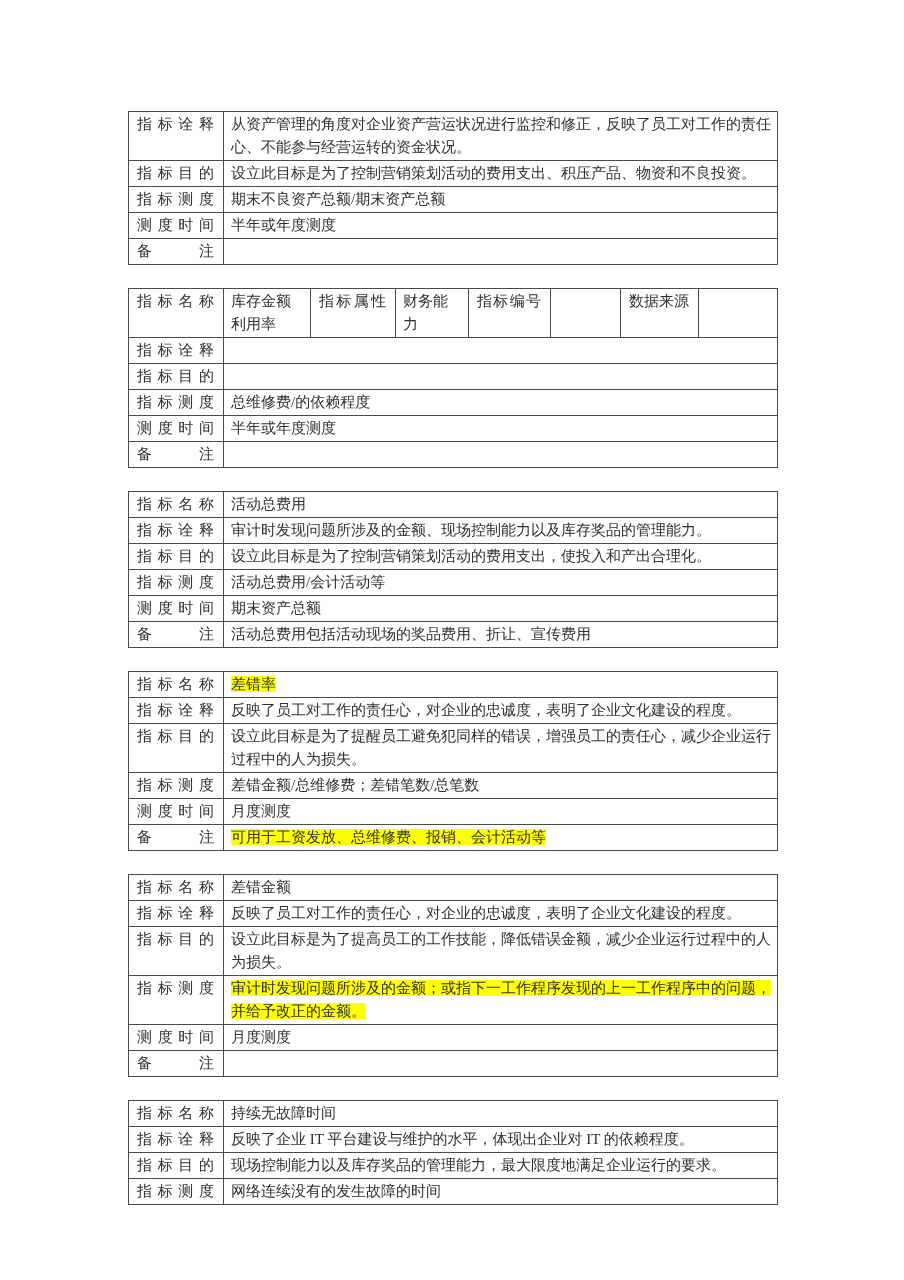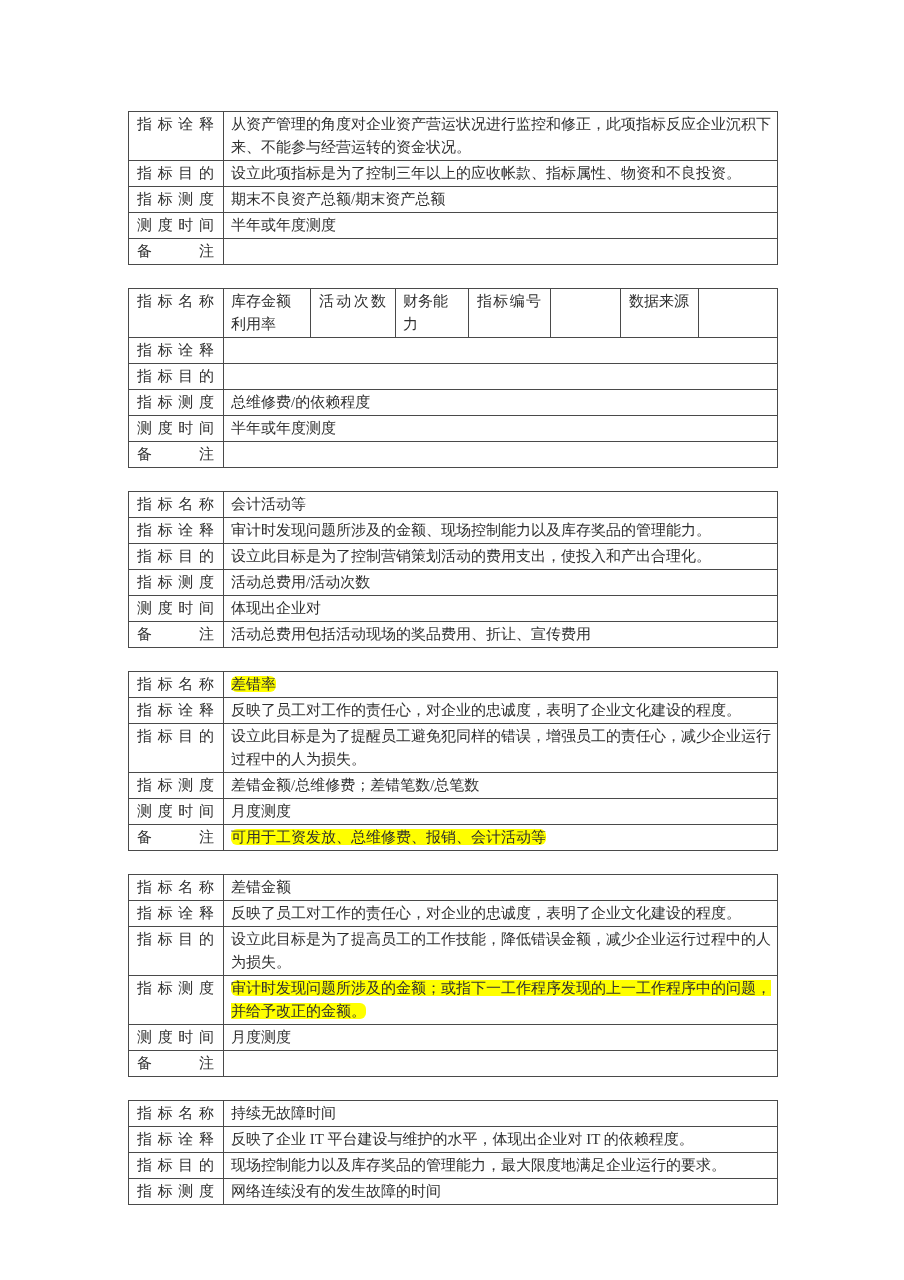--- a/index.html
+++ b/index.html
@@ -35,41 +35,40 @@
   }
   
   table.kpi td.lbl {
     text-align: justify;
     text-align-last: justify;
     padding-left: 8px;
     padding-right: 9px;
   }
   .hl {
     background: #ffff00;
-    border-radius: 6px;
   }
 </style>
 </head>
 <body>
 
 <div class="doc">
 
   <table class="kpi">
     <colgroup>
         <col style="width:95px">
         <col style="width:554px">
       </colgroup>
     <tbody>
         <tr>
       <td class="lbl">指标诠释</td>
-      <td>从资产管理的角度对企业资产营运状况进行监控和修正，此项指标反应企业沉积下来、不能参与经营运转的资金状况。</td>
-    </tr>
-    <tr>
-      <td class="lbl">指标目的</td>
-      <td>设立此项指标是为了控制三年以上的应收帐款、指标属性、物资和不良投资。</td>
+      <td>从资产管理的角度对企业资产营运状况进行监控和修正，反映了员工对工作的责任心、不能参与经营运转的资金状况。</td>
+    </tr>
+    <tr>
+      <td class="lbl">指标目的</td>
+      <td>设立此目标是为了控制营销策划活动的费用支出、积压产品、物资和不良投资。</td>
     </tr>
     <tr>
       <td class="lbl">指标测度</td>
       <td>期末不良资产总额/期末资产总额</td>
     </tr>
     <tr>
       <td class="lbl">测度时间</td>
       <td>半年或年度测度</td>
     </tr>
     <tr>
@@ -87,21 +86,21 @@
         <col style="width:73px">
       <col style="width:82px">
         <col style="width:70px">
         <col style="width:78px">
         <col style="width:79px">
     </colgroup>
     <tbody>
         <tr>
       <td class="lbl">指标名称</td>
       <td>库存金额利用率</td>
-      <td class="lbl">活动次数</td>
+      <td class="lbl">指标属性</td>
       <td>财务能力</td>
       <td class="lbl">指标编号</td>
       <td></td>
       <td class="lbl">数据来源</td>
       <td></td>
     </tr>
     <tr>
       <td class="lbl">指标诠释</td>
       <td colspan="7"></td>
     </tr>
@@ -125,37 +124,37 @@
     </table>
 
   <table class="kpi">
     <colgroup>
         <col style="width:95px">
         <col style="width:554px">
       </colgroup>
     <tbody>
         <tr>
       <td class="lbl">指标名称</td>
-      <td>会计活动等</td>
+      <td>活动总费用</td>
     </tr>
     <tr>
       <td class="lbl">指标诠释</td>
       <td>审计时发现问题所涉及的金额、现场控制能力以及库存奖品的管理能力。</td>
     </tr>
     <tr>
       <td class="lbl">指标目的</td>
       <td>设立此目标是为了控制营销策划活动的费用支出，使投入和产出合理化。</td>
     </tr>
     <tr>
       <td class="lbl">指标测度</td>
-      <td>活动总费用/活动次数</td>
-    </tr>
-    <tr>
-      <td class="lbl">测度时间</td>
-      <td>体现出企业对</td>
+      <td>活动总费用/会计活动等</td>
+    </tr>
+    <tr>
+      <td class="lbl">测度时间</td>
+      <td>期末资产总额</td>
     </tr>
     <tr>
       <td class="lbl">备注</td>
       <td>活动总费用包括活动现场的奖品费用、折让、宣传费用</td>
     </tr>
   </tbody>
     </table>
 
   <table class="kpi">
     <colgroup>

